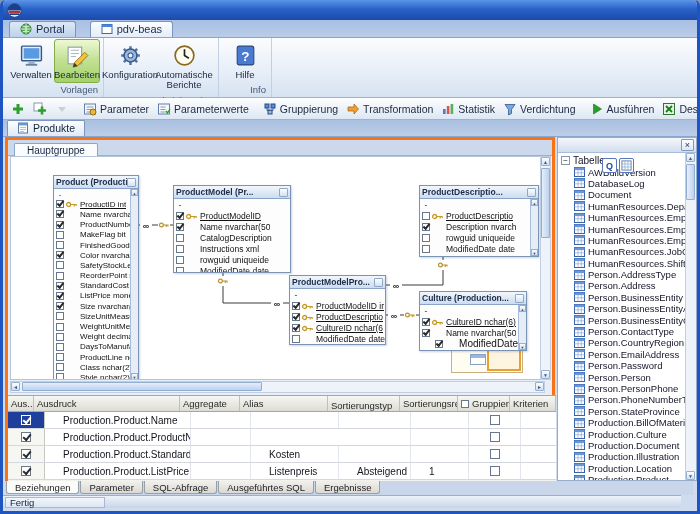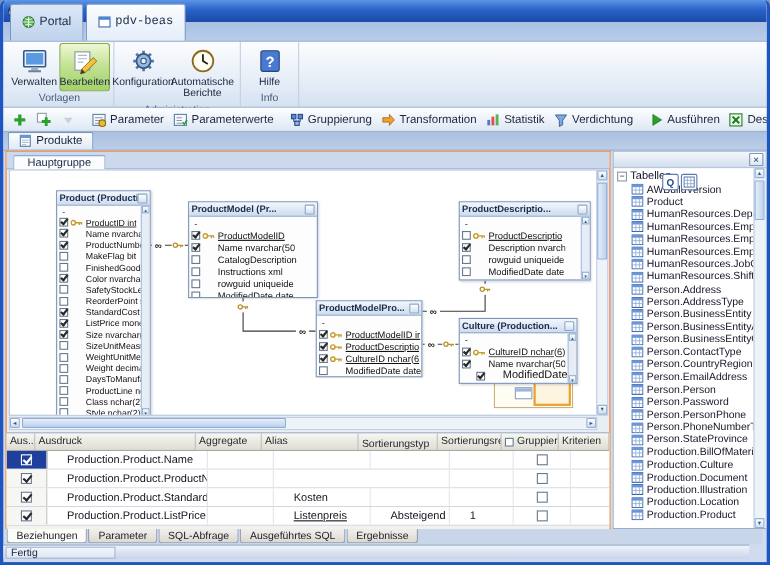--- a/index.html
+++ b/index.html
@@ -11,60 +11,60 @@
     background:linear-gradient(180deg,#5b95e6 0%,#2a62c8 45%,#1c4aa8 100%);
     border-radius:4px 4px 0 0; display:flex; align-items:center; padding-left:4px; }
   .logo { width:15px; height:15px; }
   .logo svg { width:100%; height:100%; }
   
   .apptabs { position:absolute; left:0; top:20px; right:0; height:18px;
     background:linear-gradient(180deg,#a9c0e4,#b9cce8); border-bottom:1px solid #8aa6cc;
     display:flex; align-items:flex-end; padding-left:6px; }
   .apptab { display:flex; align-items:center; gap:4px; font-size:11px; color:#1a2a4a;
     padding:2px 10px 3px; border:1px solid #7a96c0; border-bottom:none;
-    border-radius:3px 3px 0 0; background:linear-gradient(#dde8f6,#bed2ec); margin-right:2px; height:34px; }
-  .apptab.active { background:linear-gradient(#fbfdff,#e4edf9);font-family:Liberation Mono, monospace; }
+    border-radius:3px 3px 0 0; background:linear-gradient(#dde8f6,#bed2ec); margin-right:14px; height:16px; }
+  .apptab.active { background:linear-gradient(#fbfdff,#e4edf9); }
   .tabicon { width:12px; height:12px; display:inline-block; }
   .tabicon svg { width:100%; height:100%; }
   
   .ribbon { position:absolute; left:0; top:38px; right:0; height:60px;
     background:linear-gradient(180deg,#fbfcfe 0%,#e8eff8 55%,#d6e2f1 100%);
     border-bottom:1px solid #9cb2d0; display:flex; }
   .rgroups { display:flex; align-items:stretch; padding-left:2px; }
   .rgroup { display:flex; flex-direction:column; border-right:1px solid #c2d0e4; padding:1px 3px 0; }
   .rgroup-btns { display:flex; flex:1; align-items:flex-start; }
   .rbtn { width:46px; display:flex; flex-direction:column; align-items:center; padding:3px 1px 2px;
     border:1px solid transparent; border-radius:3px; font-size:9.5px; line-height:1.08;
     text-align:center; color:#17273f; cursor:default; }
   .rbtn.wide { width:62px; }
   .rbtn.active { background:linear-gradient(#eef8d4,#c4e296 45%,#a4d268);
     border-color:#84ac4c; }
   .ricon { width:25px; height:25px; margin-bottom:2px; }
   .ricon svg { width:100%; height:100%; }
-  .rgroup-label { font-size:9.5px; color:#44587a; text-align:center; padding:1px 2px 3px; }
+  .rgroup-label { font-size:9.5px; color:#44587a; text-align:right; padding:1px 2px 3px; }
   
   .toolbar { position:absolute; left:0; top:98px; right:0; height:22px;
     background:linear-gradient(180deg,#fdfeff,#dde7f3); border-bottom:1px solid #9cb2d0;
     display:flex; align-items:center; padding:0 4px; }
   .tbtn { display:flex; align-items:center; gap:3px; padding:1px 4px; font-size:10.5px;
     color:#1c2840; border-radius:2px; white-space:nowrap; }
   .tbtn.disabled { opacity:.5; }
   .ticn { width:14px; height:14px; display:inline-block; }
   .ticn svg { width:100%; height:100%; }
   .tsep { width:1px; height:16px; background:#a8bad4; margin:0 3px; }
   
   .doctabs { position:absolute; left:0; top:120px; right:0; height:17px;
     background:linear-gradient(180deg,#a9c0e0,#bccee8); border-bottom:1px solid #8aa6cc;
     display:flex; align-items:flex-start; padding-left:4px; }
   .doctab { display:flex; align-items:center; gap:4px; font-size:10.5px; color:#14243e;
     padding:1px 9px 2px; height:16px; border:1px solid #7a96c0; border-bottom:none;
     border-radius:2px 2px 0 0; background:linear-gradient(#fdfeff,#dfe9f5); }
   
   .left-panel { position:absolute; left:2px; top:137px; width:550px; height:344px;
-    background:#e9eef6; border:1px solid #f97316; }
+    background:#e9eef6; border:3px solid #f97316; }
   .dg-tabstrip { height:16px; background:#ccd9ec; border-bottom:1px solid #9ab0d0; }
   .dg-tab { display:inline-block; margin:1px 0 0 6px; padding:1px 12px 2px;
     background:#fbfcfe; border:1px solid #8aa6cc; border-bottom:none;
     border-radius:2px 2px 0 0; font-size:10px; color:#17273f; }
   .canvas { position:absolute; left:2px; top:16px; width:535px; height:224px;
     background:#fff; border:1px solid #b4c4da; overflow:hidden; }
   
   .dtable { position:absolute; background:#fdfdfe; border:1px solid #7a94b6;
     box-shadow:1px 1px 2px rgba(60,80,120,.25); overflow:hidden; }
   .dtable-hd { height:13px; background:linear-gradient(#f2f7fc,#ccdcf0);
@@ -752,21 +752,21 @@
               <span class="cb big"></span>
             </div>
             <div class="gc" style="width: 46px;"></div>
           </div>
           <div class="grow">
             <div class="gc csel" style="width: 26px;">
               <span class="cb big checked"></span>
             </div>
             <div class="gc" style="width: 146px;">Production.Product.ListPrice</div>
             <div class="gc" style="width: 60px;"></div>
-            <div class="gc" style="width: 88px; text-decoration: underline;">Listenpreis</div>
+            <div class="gc" style="width: 88px;">Listenpreis</div>
             <div class="gc" style="width: 72px;">Absteigend</div>
             <div class="gc" style="width: 58px;">1</div>
             <div class="gc center" style="width: 52px;">
               <span class="cb big"></span>
             </div>
             <div class="gc" style="width: 46px;"></div>
           </div>
         </div>
     </div>
   </div>
@@ -796,21 +796,29 @@
               <path d="M0.5 5.8h10M4 3.1v6.4M7.3 3.1v6.4" stroke="#8aa8d0" stroke-width=".7"></path>
             </svg></span>
           <span>AWBuildVersion</span>
         </div>
         <div class="titem">
           <span class="ticon-tbl"><svg viewBox="0 0 11 10">
               <rect x="0.5" y="0.5" width="10" height="9" fill="#fff" stroke="#3560a8"></rect>
               <rect x="0.5" y="0.5" width="10" height="2.6" fill="#6a96d8"></rect>
               <path d="M0.5 5.8h10M4 3.1v6.4M7.3 3.1v6.4" stroke="#8aa8d0" stroke-width=".7"></path>
             </svg></span>
-          <span>Product</span>
+          <span>DatabaseLog</span>
+        </div>
+        <div class="titem">
+          <span class="ticon-tbl"><svg viewBox="0 0 11 10">
+              <rect x="0.5" y="0.5" width="10" height="9" fill="#fff" stroke="#3560a8"></rect>
+              <rect x="0.5" y="0.5" width="10" height="2.6" fill="#6a96d8"></rect>
+              <path d="M0.5 5.8h10M4 3.1v6.4M7.3 3.1v6.4" stroke="#8aa8d0" stroke-width=".7"></path>
+            </svg></span>
+          <span>Document</span>
         </div>
         <div class="titem">
           <span class="ticon-tbl"><svg viewBox="0 0 11 10">
               <rect x="0.5" y="0.5" width="10" height="9" fill="#fff" stroke="#3560a8"></rect>
               <rect x="0.5" y="0.5" width="10" height="2.6" fill="#6a96d8"></rect>
               <path d="M0.5 5.8h10M4 3.1v6.4M7.3 3.1v6.4" stroke="#8aa8d0" stroke-width=".7"></path>
             </svg></span>
           <span>HumanResources.Departmen</span>
         </div>
         <div class="titem">
@@ -852,36 +860,36 @@
               <path d="M0.5 5.8h10M4 3.1v6.4M7.3 3.1v6.4" stroke="#8aa8d0" stroke-width=".7"></path>
             </svg></span>
           <span>HumanResources.Shift</span>
         </div>
         <div class="titem">
           <span class="ticon-tbl"><svg viewBox="0 0 11 10">
               <rect x="0.5" y="0.5" width="10" height="9" fill="#fff" stroke="#3560a8"></rect>
               <rect x="0.5" y="0.5" width="10" height="2.6" fill="#6a96d8"></rect>
               <path d="M0.5 5.8h10M4 3.1v6.4M7.3 3.1v6.4" stroke="#8aa8d0" stroke-width=".7"></path>
             </svg></span>
+          <span>Person.AddressType</span>
+        </div>
+        <div class="titem">
+          <span class="ticon-tbl"><svg viewBox="0 0 11 10">
+              <rect x="0.5" y="0.5" width="10" height="9" fill="#fff" stroke="#3560a8"></rect>
+              <rect x="0.5" y="0.5" width="10" height="2.6" fill="#6a96d8"></rect>
+              <path d="M0.5 5.8h10M4 3.1v6.4M7.3 3.1v6.4" stroke="#8aa8d0" stroke-width=".7"></path>
+            </svg></span>
           <span>Person.Address</span>
         </div>
         <div class="titem">
           <span class="ticon-tbl"><svg viewBox="0 0 11 10">
               <rect x="0.5" y="0.5" width="10" height="9" fill="#fff" stroke="#3560a8"></rect>
               <rect x="0.5" y="0.5" width="10" height="2.6" fill="#6a96d8"></rect>
               <path d="M0.5 5.8h10M4 3.1v6.4M7.3 3.1v6.4" stroke="#8aa8d0" stroke-width=".7"></path>
             </svg></span>
-          <span>Person.AddressType</span>
-        </div>
-        <div class="titem">
-          <span class="ticon-tbl"><svg viewBox="0 0 11 10">
-              <rect x="0.5" y="0.5" width="10" height="9" fill="#fff" stroke="#3560a8"></rect>
-              <rect x="0.5" y="0.5" width="10" height="2.6" fill="#6a96d8"></rect>
-              <path d="M0.5 5.8h10M4 3.1v6.4M7.3 3.1v6.4" stroke="#8aa8d0" stroke-width=".7"></path>
-            </svg></span>
           <span>Person.BusinessEntity</span>
         </div>
         <div class="titem">
           <span class="ticon-tbl"><svg viewBox="0 0 11 10">
               <rect x="0.5" y="0.5" width="10" height="9" fill="#fff" stroke="#3560a8"></rect>
               <rect x="0.5" y="0.5" width="10" height="2.6" fill="#6a96d8"></rect>
               <path d="M0.5 5.8h10M4 3.1v6.4M7.3 3.1v6.4" stroke="#8aa8d0" stroke-width=".7"></path>
             </svg></span>
           <span>Person.BusinessEntityAddress</span>
         </div>
@@ -916,29 +924,29 @@
               <path d="M0.5 5.8h10M4 3.1v6.4M7.3 3.1v6.4" stroke="#8aa8d0" stroke-width=".7"></path>
             </svg></span>
           <span>Person.EmailAddress</span>
         </div>
         <div class="titem">
           <span class="ticon-tbl"><svg viewBox="0 0 11 10">
               <rect x="0.5" y="0.5" width="10" height="9" fill="#fff" stroke="#3560a8"></rect>
               <rect x="0.5" y="0.5" width="10" height="2.6" fill="#6a96d8"></rect>
               <path d="M0.5 5.8h10M4 3.1v6.4M7.3 3.1v6.4" stroke="#8aa8d0" stroke-width=".7"></path>
             </svg></span>
+          <span>Person.Password</span>
+        </div>
+        <div class="titem">
+          <span class="ticon-tbl"><svg viewBox="0 0 11 10">
+              <rect x="0.5" y="0.5" width="10" height="9" fill="#fff" stroke="#3560a8"></rect>
+              <rect x="0.5" y="0.5" width="10" height="2.6" fill="#6a96d8"></rect>
+              <path d="M0.5 5.8h10M4 3.1v6.4M7.3 3.1v6.4" stroke="#8aa8d0" stroke-width=".7"></path>
+            </svg></span>
           <span>Person.Person</span>
-        </div>
-        <div class="titem">
-          <span class="ticon-tbl"><svg viewBox="0 0 11 10">
-              <rect x="0.5" y="0.5" width="10" height="9" fill="#fff" stroke="#3560a8"></rect>
-              <rect x="0.5" y="0.5" width="10" height="2.6" fill="#6a96d8"></rect>
-              <path d="M0.5 5.8h10M4 3.1v6.4M7.3 3.1v6.4" stroke="#8aa8d0" stroke-width=".7"></path>
-            </svg></span>
-          <span>Person.Password</span>
         </div>
         <div class="titem">
           <span class="ticon-tbl"><svg viewBox="0 0 11 10">
               <rect x="0.5" y="0.5" width="10" height="9" fill="#fff" stroke="#3560a8"></rect>
               <rect x="0.5" y="0.5" width="10" height="2.6" fill="#6a96d8"></rect>
               <path d="M0.5 5.8h10M4 3.1v6.4M7.3 3.1v6.4" stroke="#8aa8d0" stroke-width=".7"></path>
             </svg></span>
           <span>Person.PersonPhone</span>
         </div>
         <div class="titem">

